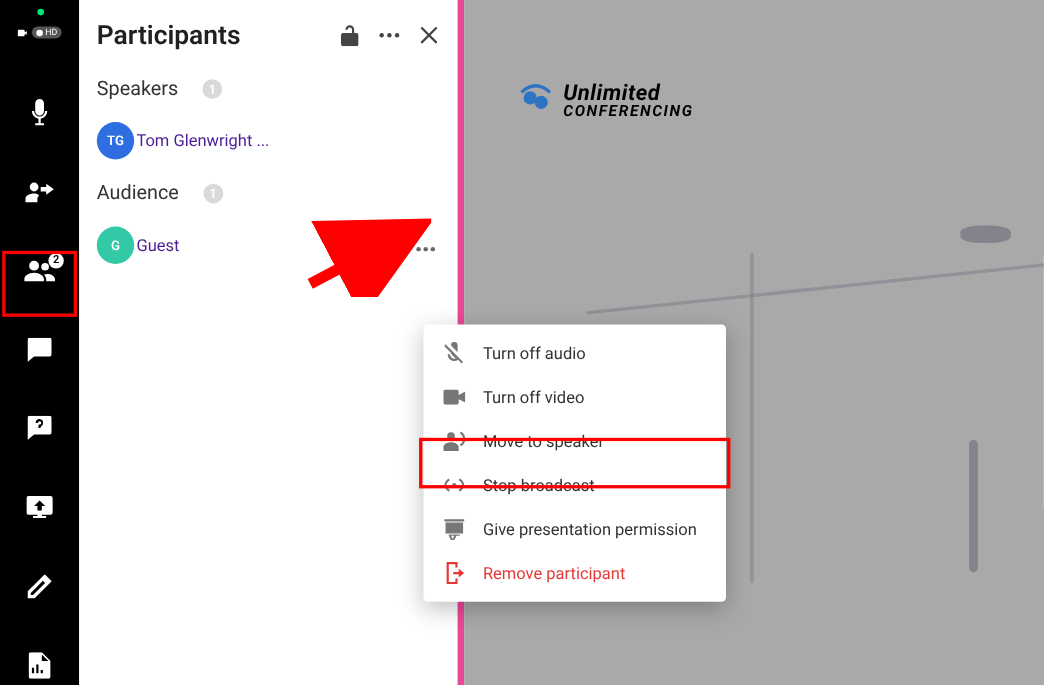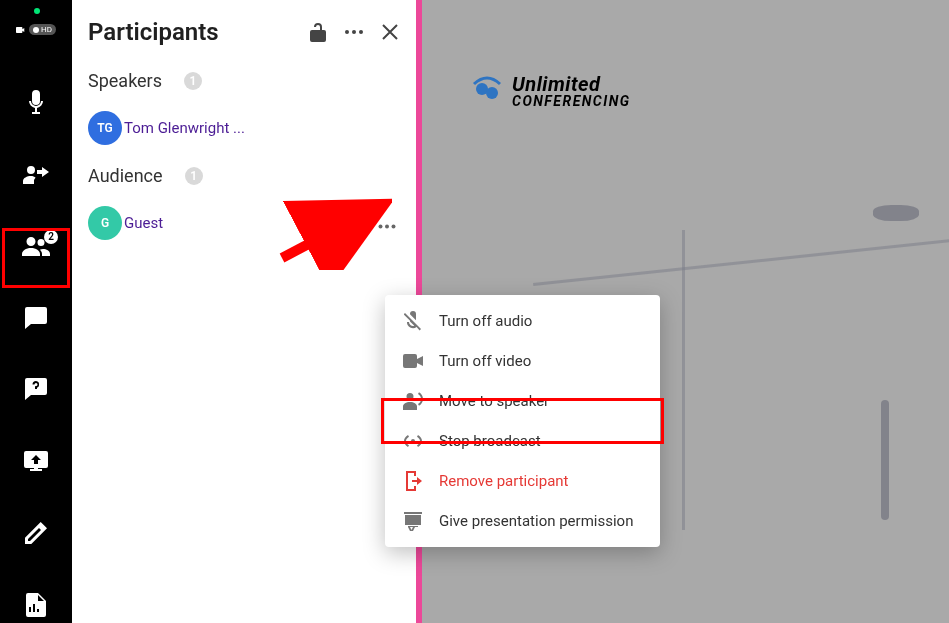--- a/index.html
+++ b/index.html
@@ -307,35 +307,35 @@
       <span>Move to speaker</span>
     </div>
     <div class="menu-item">
       <span class="mi">
           <svg width="20" height="16" viewBox="0 0 20 16">
             <path d="M10 6a2 2 0 1 1 0 4 2 2 0 0 1 0-4zM5 2C2.5 3.5 1 5.6 1 8s1.5 4.5 4 6l1-1.7C4.2 11.2 3 9.7 3 8s1.2-3.2 3-4.3L5 2zm10 0-1 1.7C15.8 4.8 17 6.3 17 8s-1.2 3.2-3 4.3l1 1.7c2.5-1.5 4-3.6 4-6s-1.5-4.5-4-6z"></path>
           </svg>
         </span>
       <span>Stop broadcast</span>
     </div>
+    <div class="menu-item">
+      <span class="mi">
+          <svg width="20" height="20" viewBox="0 0 20 20">
+            <path d="M1 1h18v2H1V1zm1 3h16v10H2V4zm3 12 2 4h2l-2-4h3l-2 4h2l2-4h3v-1H5v1zM6 7h2v5H6V7zm3-1h2v6H9V6zm3 2h2v4h-2V8z"></path>
+          </svg>
+        </span>
+      <span>Give presentation permission</span>
+    </div>
     <div class="menu-item danger">
       <span class="mi">
           <svg width="18" height="20" viewBox="0 0 18 20">
             <path d="M2 0h10v5h-2V2H4v16h6v-3h2v5H2V0zm11 6 5 4-5 4v-3H8V9h5V6z"></path>
           </svg>
         </span>
       <span>Remove participant</span>
-    </div>
-    <div class="menu-item">
-      <span class="mi">
-          <svg width="20" height="20" viewBox="0 0 20 20">
-            <path d="M1 1h18v2H1V1zm1 3h16v10H2V4zm3 12 2 4h2l-2-4h3l-2 4h2l2-4h3v-1H5v1zM6 7h2v5H6V7zm3-1h2v6H9V6zm3 2h2v4h-2V8z"></path>
-          </svg>
-        </span>
-      <span>Give presentation permission</span>
     </div>
   </div>
   <div class="menu-highlight"></div>
 
   <svg class="arrow" width="120" height="80" viewBox="0 0 120 80">
     <defs>
       <marker id="ah" markerWidth="10" markerHeight="10" refX="8" refY="5" orient="auto">
         <path d="M0 0 L10 5 L0 10 z" fill="#ff0000"></path>
       </marker>
     </defs>

